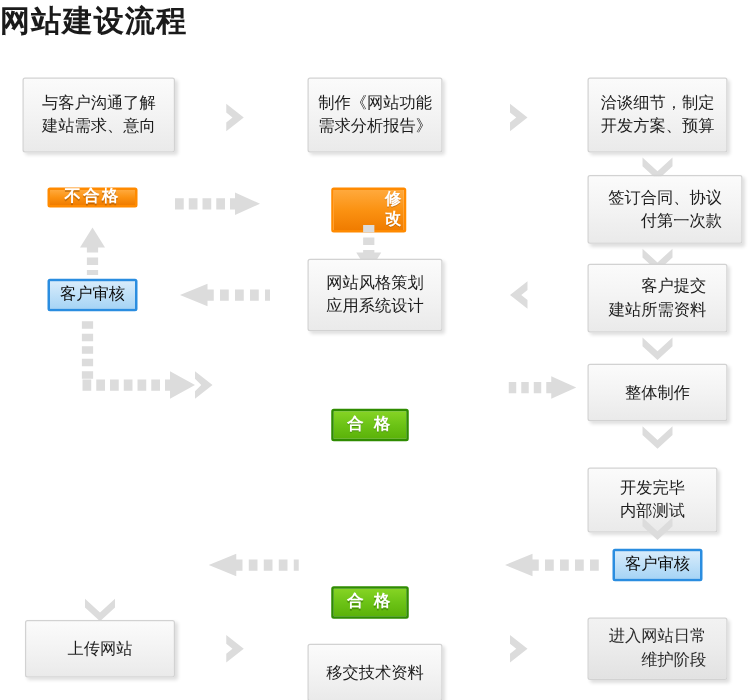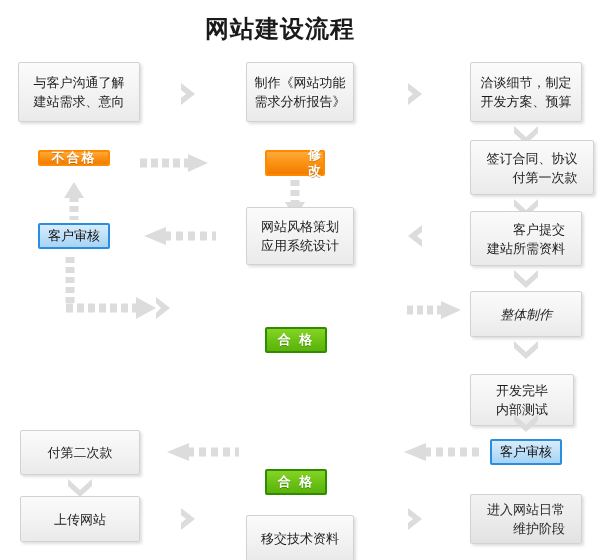--- a/index.html
+++ b/index.html
@@ -15,23 +15,23 @@
     width: 604px;
     height: 560px;
     background: #ffffff;
     overflow: hidden;
   }
 
   
   .chart-title {
     position: absolute;
     left: 0;
-    top: 14px;
+    top: 2px;
     width: 560px;
-    text-align: center;
+    text-align: left;
     font-size: 24px;
     font-weight: bold;
     color: #1a1a1a;
     letter-spacing: 1px;
     line-height: 30px;
   }
 
   
   .node {
     position: absolute;
@@ -142,21 +142,21 @@
 
   <div class="node" style="left:470px; top:211px; width:112px; height:55px;">客户提交
 建站所需资料</div>
 
   <div class="conn" style="left:511px; top:266px;">
     <svg width="30" height="24" viewBox="0 0 30 24" aria-hidden="true">
       <path d="M3 4 L15 15 L27 4 L27 11 L15 22 L3 11 Z" fill="#dcdcdc"></path>
     </svg>
   </div>
 
-  <div class="node" style="left:470px; top:291px; width:112px; height:46px;font-style:italic;">整体制作</div>
+  <div class="node" style="left:470px; top:291px; width:112px; height:46px;">整体制作</div>
 
   <div class="conn" style="left:511px; top:337px;">
     <svg width="30" height="24" viewBox="0 0 30 24" aria-hidden="true">
       <path d="M3 4 L15 15 L27 4 L27 11 L15 22 L3 11 Z" fill="#dcdcdc"></path>
     </svg>
   </div>
 
   <div class="node" style="left:470px; top:374px; width:104px; height:52px;">开发完毕
 内部测试</div>
 
@@ -168,21 +168,21 @@
 
   <div class="badge badge-orange" style="left:38px; top:150px; width:72px; height:16px;">不合格</div>
 
   <div class="conn" style="left:138px; top:151px;">
     <svg width="74" height="24" viewBox="0 0 74 24" aria-hidden="true">
       <line x1="2" y1="12" x2="52" y2="12" stroke="#dcdcdc" stroke-width="9" stroke-dasharray="7 4"></line>
       <path d="M50 3 L70 12 L50 21 Z" fill="#dcdcdc"></path>
     </svg>
   </div>
 
-  <div class="badge badge-orange" style="left:265px; top:150px; width:60px; height:26px;padding-left:41px;">修 改</div>
+  <div class="badge badge-orange" style="left:265px; top:150px; width:60px; height:36px;padding-left:41px;">修 改</div>
 
   <div class="conn" style="left:283px; top:178px;">
     <svg width="24" height="42" viewBox="0 0 24 42" aria-hidden="true">
       <line x1="12" y1="2" x2="12" y2="26" stroke="#dcdcdc" stroke-width="9" stroke-dasharray="6 4"></line>
       <path d="M2 24 L12 40 L22 24 Z" fill="#dcdcdc"></path>
     </svg>
   </div>
 
   <div class="badge badge-blue" style="left:38px; top:223px; width:72px; height:26px;">客户审核</div>
 
@@ -220,21 +220,20 @@
 
   <div class="badge badge-green" style="left:265px; top:297px; width:62px; height:26px;">合 格</div>
 
   <div class="conn" style="left:405px; top:298px;">
     <svg width="60" height="24" viewBox="0 0 60 24" aria-hidden="true">
       <line x1="2" y1="12" x2="38" y2="12" stroke="#dcdcdc" stroke-width="9" stroke-dasharray="6 4"></line>
       <path d="M36 3 L56 12 L36 21 Z" fill="#dcdcdc"></path>
     </svg>
   </div>
 
-  <div class="node" style="left:20px; top:430px; width:120px; height:45px;">付第二次款</div>
 
   <div class="conn" style="left:65px; top:475px;">
     <svg width="30" height="24" viewBox="0 0 30 24" aria-hidden="true">
       <path d="M3 4 L15 15 L27 4 L27 11 L15 22 L3 11 Z" fill="#dcdcdc"></path>
     </svg>
   </div>
 
   <div class="node" style="left:20px; top:496px; width:120px; height:46px;">上传网站</div>
 
   <div class="conn" style="left:163px; top:440px;">

